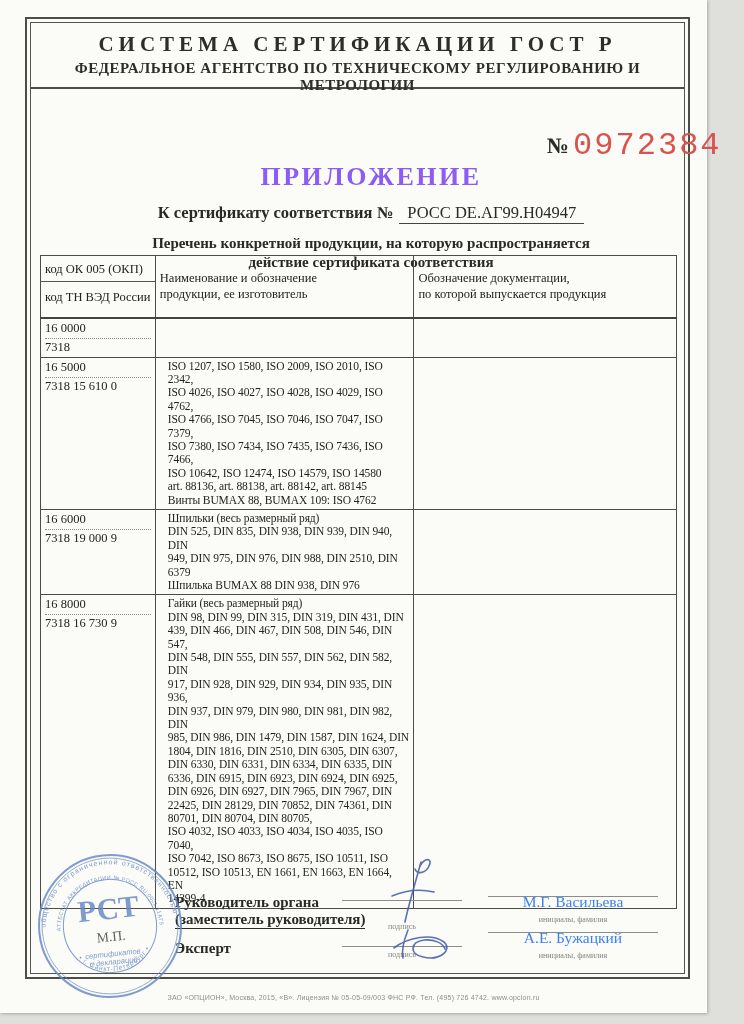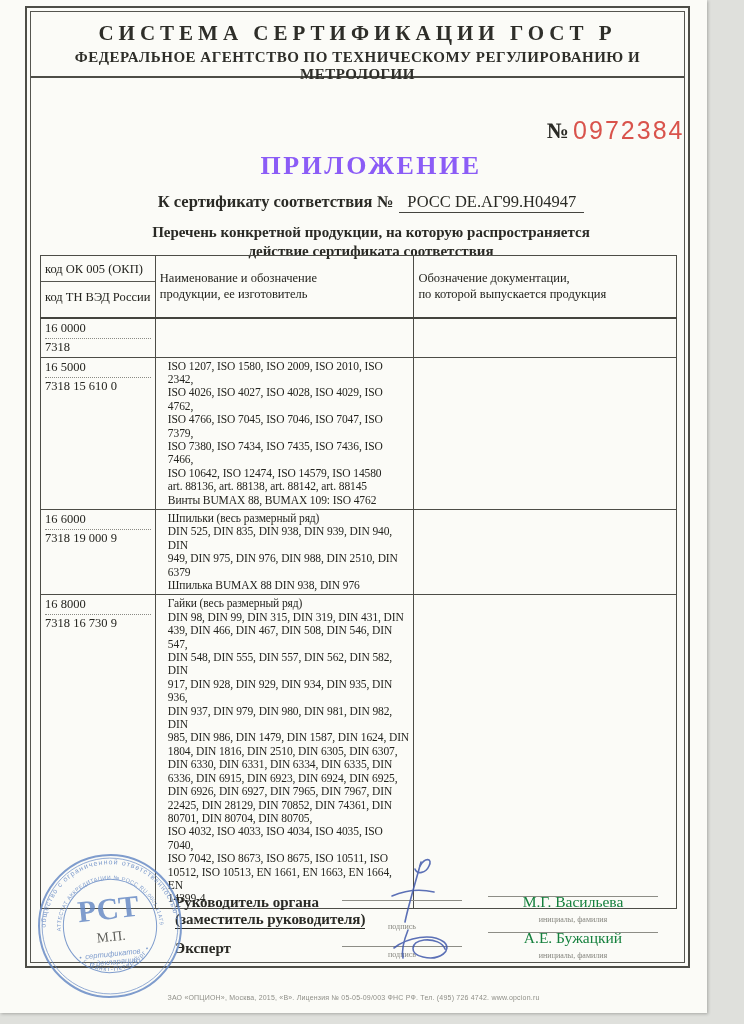--- a/index.html
+++ b/index.html
@@ -12,21 +12,21 @@
     overflow:hidden;
   }
   .page {
     position:absolute; left:0; top:0;
     width:707px; height:1013px;
     background:#fbfbf7;
     box-shadow:1px 1px 3px rgba(0,0,0,.25);
   }
   
   .frame-outer {
-    position:absolute; left:25px; top:6px;
+    position:absolute; left:25px; top:17px;
     width:665px; height:962px;
     border:2px solid #4d4d47;
   }
   .frame-inner {
     position:absolute; left:3px; top:3px; right:3px; bottom:3px;
     border:1px solid #55554f;
   }
   
   .header-band {
     position:absolute; left:0; top:0; right:0; height:66px;
@@ -40,22 +40,22 @@
   .header-line2 {
     font-size:15px; font-weight:bold; letter-spacing:.5px;
     color:#2e2e29; margin-top:3px;
   }
   .doc-number {
     position:absolute; left:516px; top:104px;
     white-space:nowrap;
   }
   .doc-number .num-prefix { font-size:22px; color:#2b2b26; font-weight:bold; }
   .doc-number .num-value {
-    font-family:Liberation Sans, sans-serif;
-    font-size:25px; color:#d9534c; letter-spacing:2px;
+    font-family:Liberation Mono, monospace;
+    font-size:32px; color:#d9534c; letter-spacing:2px;
     vertical-align:-1px;
   }
   .doc-title {
     position:absolute; left:0; top:139px; width:680px;
     text-align:center; font-size:26px; font-weight:bold;
     letter-spacing:2.5px; color:#8b5cf6;
   }
   .cert-line {
     position:absolute; left:0; top:180px; width:680px;
     text-align:center; font-size:16.5px; font-weight:bold; color:#2a2a25;
@@ -120,21 +120,21 @@
   .sig-label .u { border-bottom:1.5px solid #2a2a25; }
   .sig-line {
     position:absolute; border-bottom:1px solid #8d8d86;
     text-align:center;
   }
   .sig-caption {
     position:absolute; font-size:8px; color:#85857e;
     text-align:center;
   }
   .sig-name {
-    position:absolute; font-size:15.5px; color:#15803d;
+    position:absolute; font-size:15.5px; color:#3b82f6;
     text-align:center; white-space:nowrap;
   }
 
   .stamp {
     position:absolute; left:34px; top:850px;
     width:152px; height:152px; opacity:.82;
     transform:rotate(-6deg);
   }
   .signature-ink {
     position:absolute; left:368px; top:852px;

